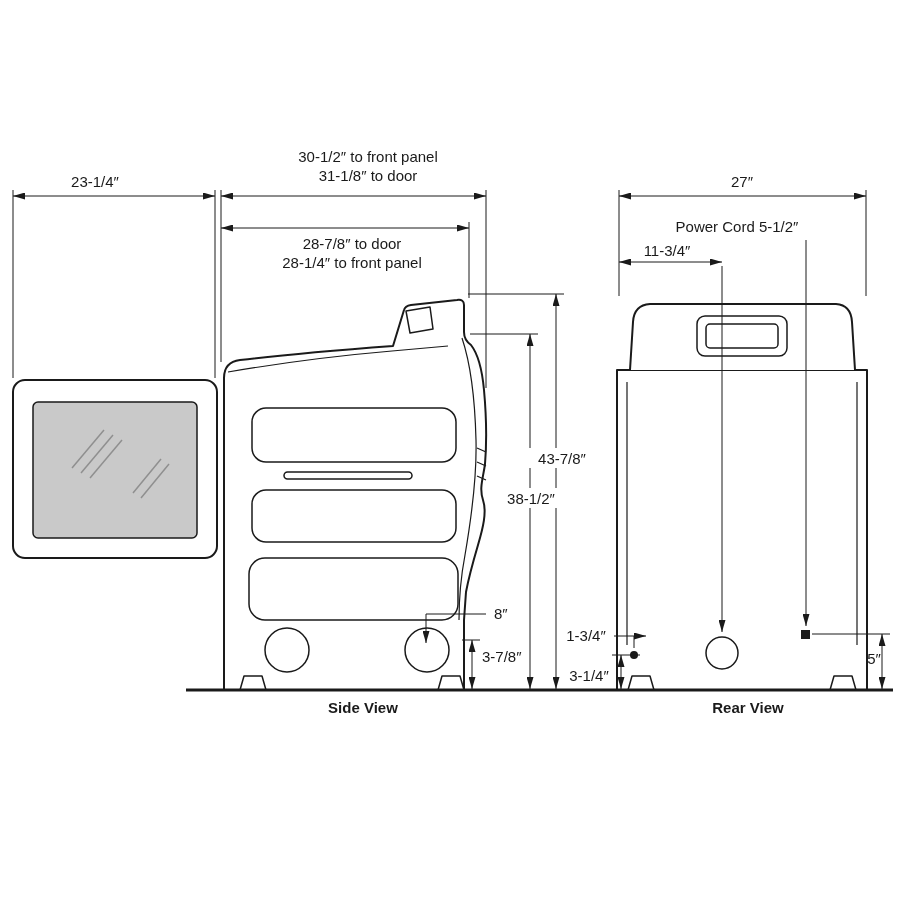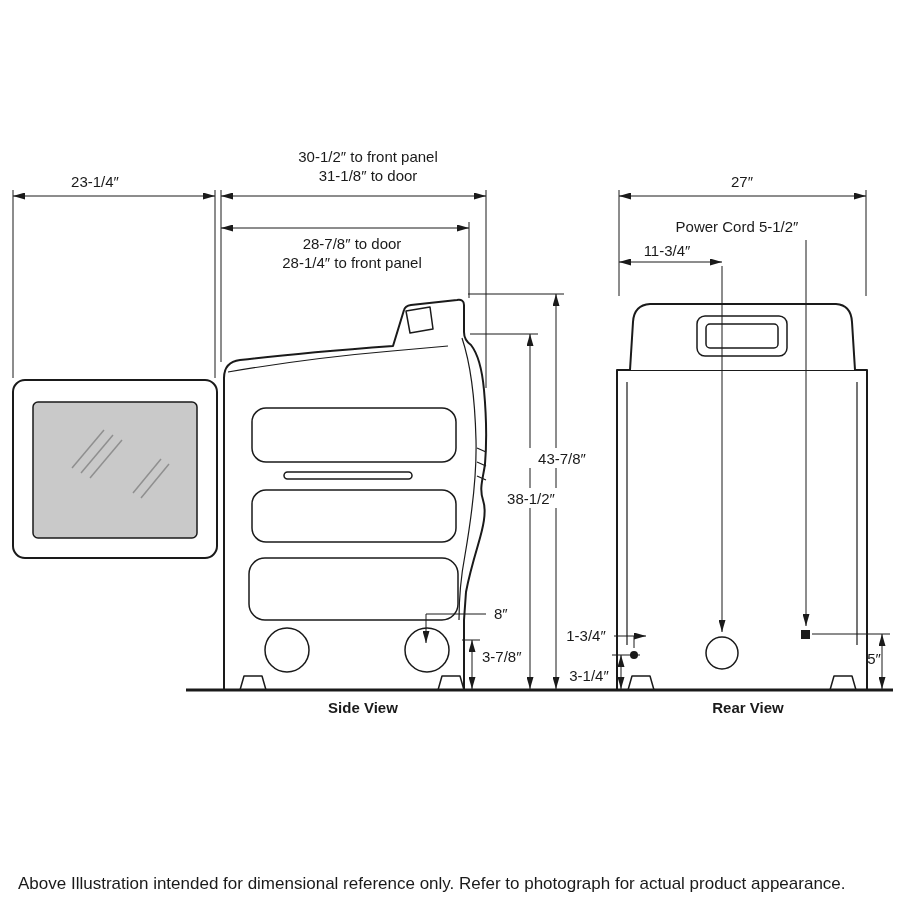--- a/index.html
+++ b/index.html
@@ -171,14 +171,13 @@
     <text x="737" y="232" text-anchor="middle">Power Cord 5-1/2″</text>
     <text x="667" y="256" text-anchor="middle">11-3/4″</text>
     <text x="586" y="641" text-anchor="middle">1-3/4″</text>
     <text x="589" y="681" text-anchor="middle">3-1/4″</text>
     <text x="874" y="664" text-anchor="middle">5″</text>
 
     <text x="363" y="713" text-anchor="middle" class="caption">Side View</text>
     <text x="748" y="713" text-anchor="middle" class="caption">Rear View</text>
   </svg>
 
-  <div class="footer-note">Above Illustration intended for dimensional reference only. Refer to photograph for actual product appearance.</div>
 </div>
 
 </body></html>

